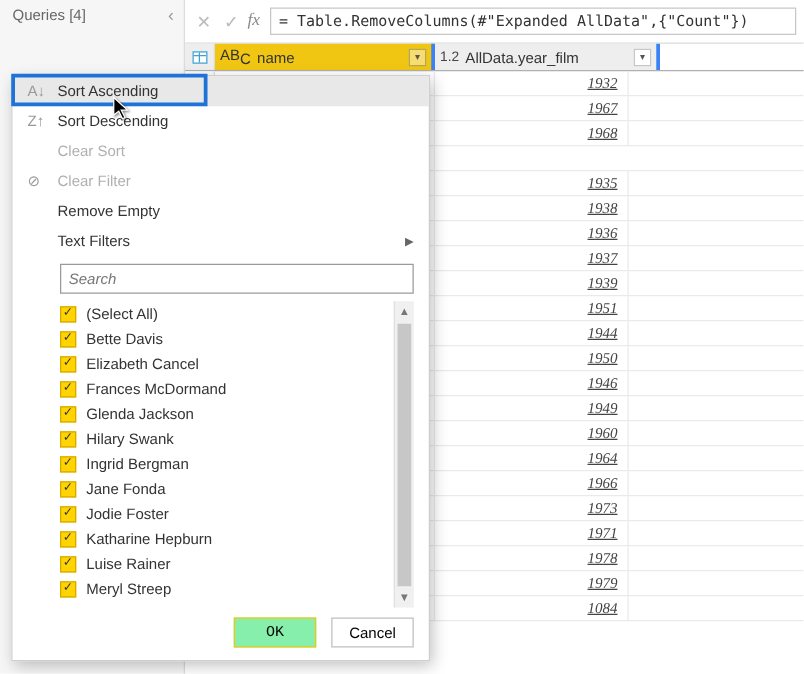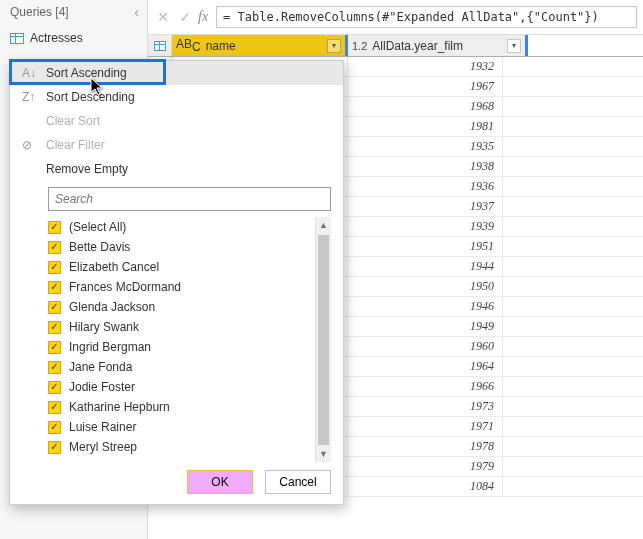--- a/index.html
+++ b/index.html
@@ -32,21 +32,21 @@
   .colh.sel .type-ico { color: #333; }
   .colh .dd { margin-left: auto; width: 14px; height: 14px; border: 1px solid rgba(0,0,0,0.25); background: rgba(255,255,255,0.4); display: flex; align-items: center; justify-content: center; font-size: 8px; color: #555; }
   .colh.plain .dd { border: 1px solid #c7c7c7; background: #fff; }
   .col-name-w { width: 176px; }
   .col-year-w { width: 180px; }
   
   .grid { flex: 1; overflow: hidden; position: relative; }
   .datarow { display: flex; height: 20px; border-bottom: 1px solid #eaeaea; }
   .rown { width: 24px; border-right: 1px solid #dcdcdc; background: #fafafa; }
   .c-name { width: 176px; border-right: 1px solid #eaeaea; }
-  .c-year { width: 155px; border-right: 1px solid #eaeaea; text-align: right; font-style: italic; font-family: Georgia, serif; color: #444; padding: 2px 8px 0 0; }
+  .c-year { width: 155px; border-right: 1px solid #eaeaea; text-align: right; font-style: italic; font-family: Georgia, serif; color: #444; padding: 2px 8px 0 0; text-decoration: underline; }
 
   
   .dropdown { position: absolute; left: 9px; top: 60px; width: 335px; background: #fff; border: 1px solid #cfcfcf; box-shadow: 2px 4px 12px rgba(0,0,0,0.25); z-index: 50; }
   .dd-item { display: flex; align-items: center; gap: 8px; padding: 0 12px; height: 24px; color: #333; cursor: default; }
   .dd-item.hl { background: #e8e8e8; }
   .dd-item.disabled { color: #b0b0b0; }
   .dd-icon { width: 16px; color: #999; font-size: 12px; display: inline-block; }
   .dd-item .arrow { margin-left: auto; color: #666; font-size: 9px; }
   .hl-box { position: absolute; left: 9px; top: 59px; width: 157px; height: 26px; border: 3px solid #1e73d6; pointer-events: none; z-index: 60; }
   .cursor { position: absolute; left: 90px; top: 77px; z-index: 61; pointer-events: none; }
@@ -55,34 +55,30 @@
   .dd-search input { width: 100%; border: 1px solid #9a9a9a; padding: 4px 6px; font-style: italic; color: #888; outline: none; }
   .chk-list-wrap { margin: 0 12px 0 38px; position: relative; height: 245px; }
   .chk-list { position: absolute; inset: 0; overflow: hidden; padding-right: 18px; }
   .chk-item { display: flex; align-items: center; gap: 8px; height: 20px; }
   .cb { width: 13px; height: 13px; background: #ffd400; border: 1px solid #d6a900; display: flex; align-items: center; justify-content: center; color: #333; font-size: 10px; line-height: 1; }
   .sbar { position: absolute; right: 0; top: 0; bottom: 0; width: 16px; background: #f0f0f0; border-left: 1px solid #e0e0e0; }
   .sbar .sbtn { height: 16px; display: flex; align-items: center; justify-content: center; color: #777; font-size: 9px; }
   .sbar .thumb { position: absolute; left: 2px; right: 2px; top: 18px; height: 210px; background: #c7c7c7; }
   .dd-btns { display: flex; justify-content: flex-end; gap: 12px; padding: 8px 12px 10px; }
   .btn { min-width: 66px; padding: 4px 0; text-align: center; border: 1px solid #bfbfbf; background: #fff; font-size: 12px; cursor: pointer; font-family: inherit; }
-  .btn.primary { background: #f0abfc; border-color: #f1c613; }
+  .btn.primary { background: #86efac; border-color: #f1c613; font-family: Liberation Mono, monospace; }
 </style>
 </head>
 <body>
 
 <div class="root">
   <div class="queries">
     <div class="queries-header">
       <span>Queries [4]</span>
       <span class="collapse-chev">‹</span>
-    </div>
-    <div class="query-item">
-      <span class="tbl-icon"></span>
-      <span>Actresses</span>
     </div>
   </div>
 
   <div class="main">
     <div class="fbar">
       <span class="fx-btn">✕</span>
       <span class="fx-btn">✓</span>
       <span class="fx-label">fx</span>
       <div class="formula-box">= Table.RemoveColumns(#"Expanded AllData",{"Count"})</div>
     </div>
@@ -117,21 +113,20 @@
           <div class="c-year">1967</div>
         </div>
         <div class="datarow">
           <div class="rown"></div>
           <div class="c-name"></div>
           <div class="c-year">1968</div>
         </div>
         <div class="datarow">
           <div class="rown"></div>
           <div class="c-name"></div>
-          <div class="c-year">1981</div>
         </div>
         <div class="datarow">
           <div class="rown"></div>
           <div class="c-name"></div>
           <div class="c-year">1935</div>
         </div>
         <div class="datarow">
           <div class="rown"></div>
           <div class="c-name"></div>
           <div class="c-year">1938</div>
@@ -233,20 +228,25 @@
     <span class="dd-icon"></span>
     <span>Clear Sort</span>
   </div>
   <div class="dd-item disabled">
     <span class="dd-icon">⊘</span>
     <span>Clear Filter</span>
   </div>
   <div class="dd-item">
     <span class="dd-icon"></span>
     <span>Remove Empty</span>
+  </div>
+  <div class="dd-item">
+    <span class="dd-icon"></span>
+    <span>Text Filters</span>
+    <span class="arrow">▶</span>
   </div>
   <div class="dd-search">
     <input type="text" placeholder="Search" style="">
   </div>
   <div class="chk-list-wrap">
     <div class="chk-list" id="chk-list">
         <div class="chk-item">
           <span class="cb">✓</span>
           <span>(Select All)</span>
         </div>

